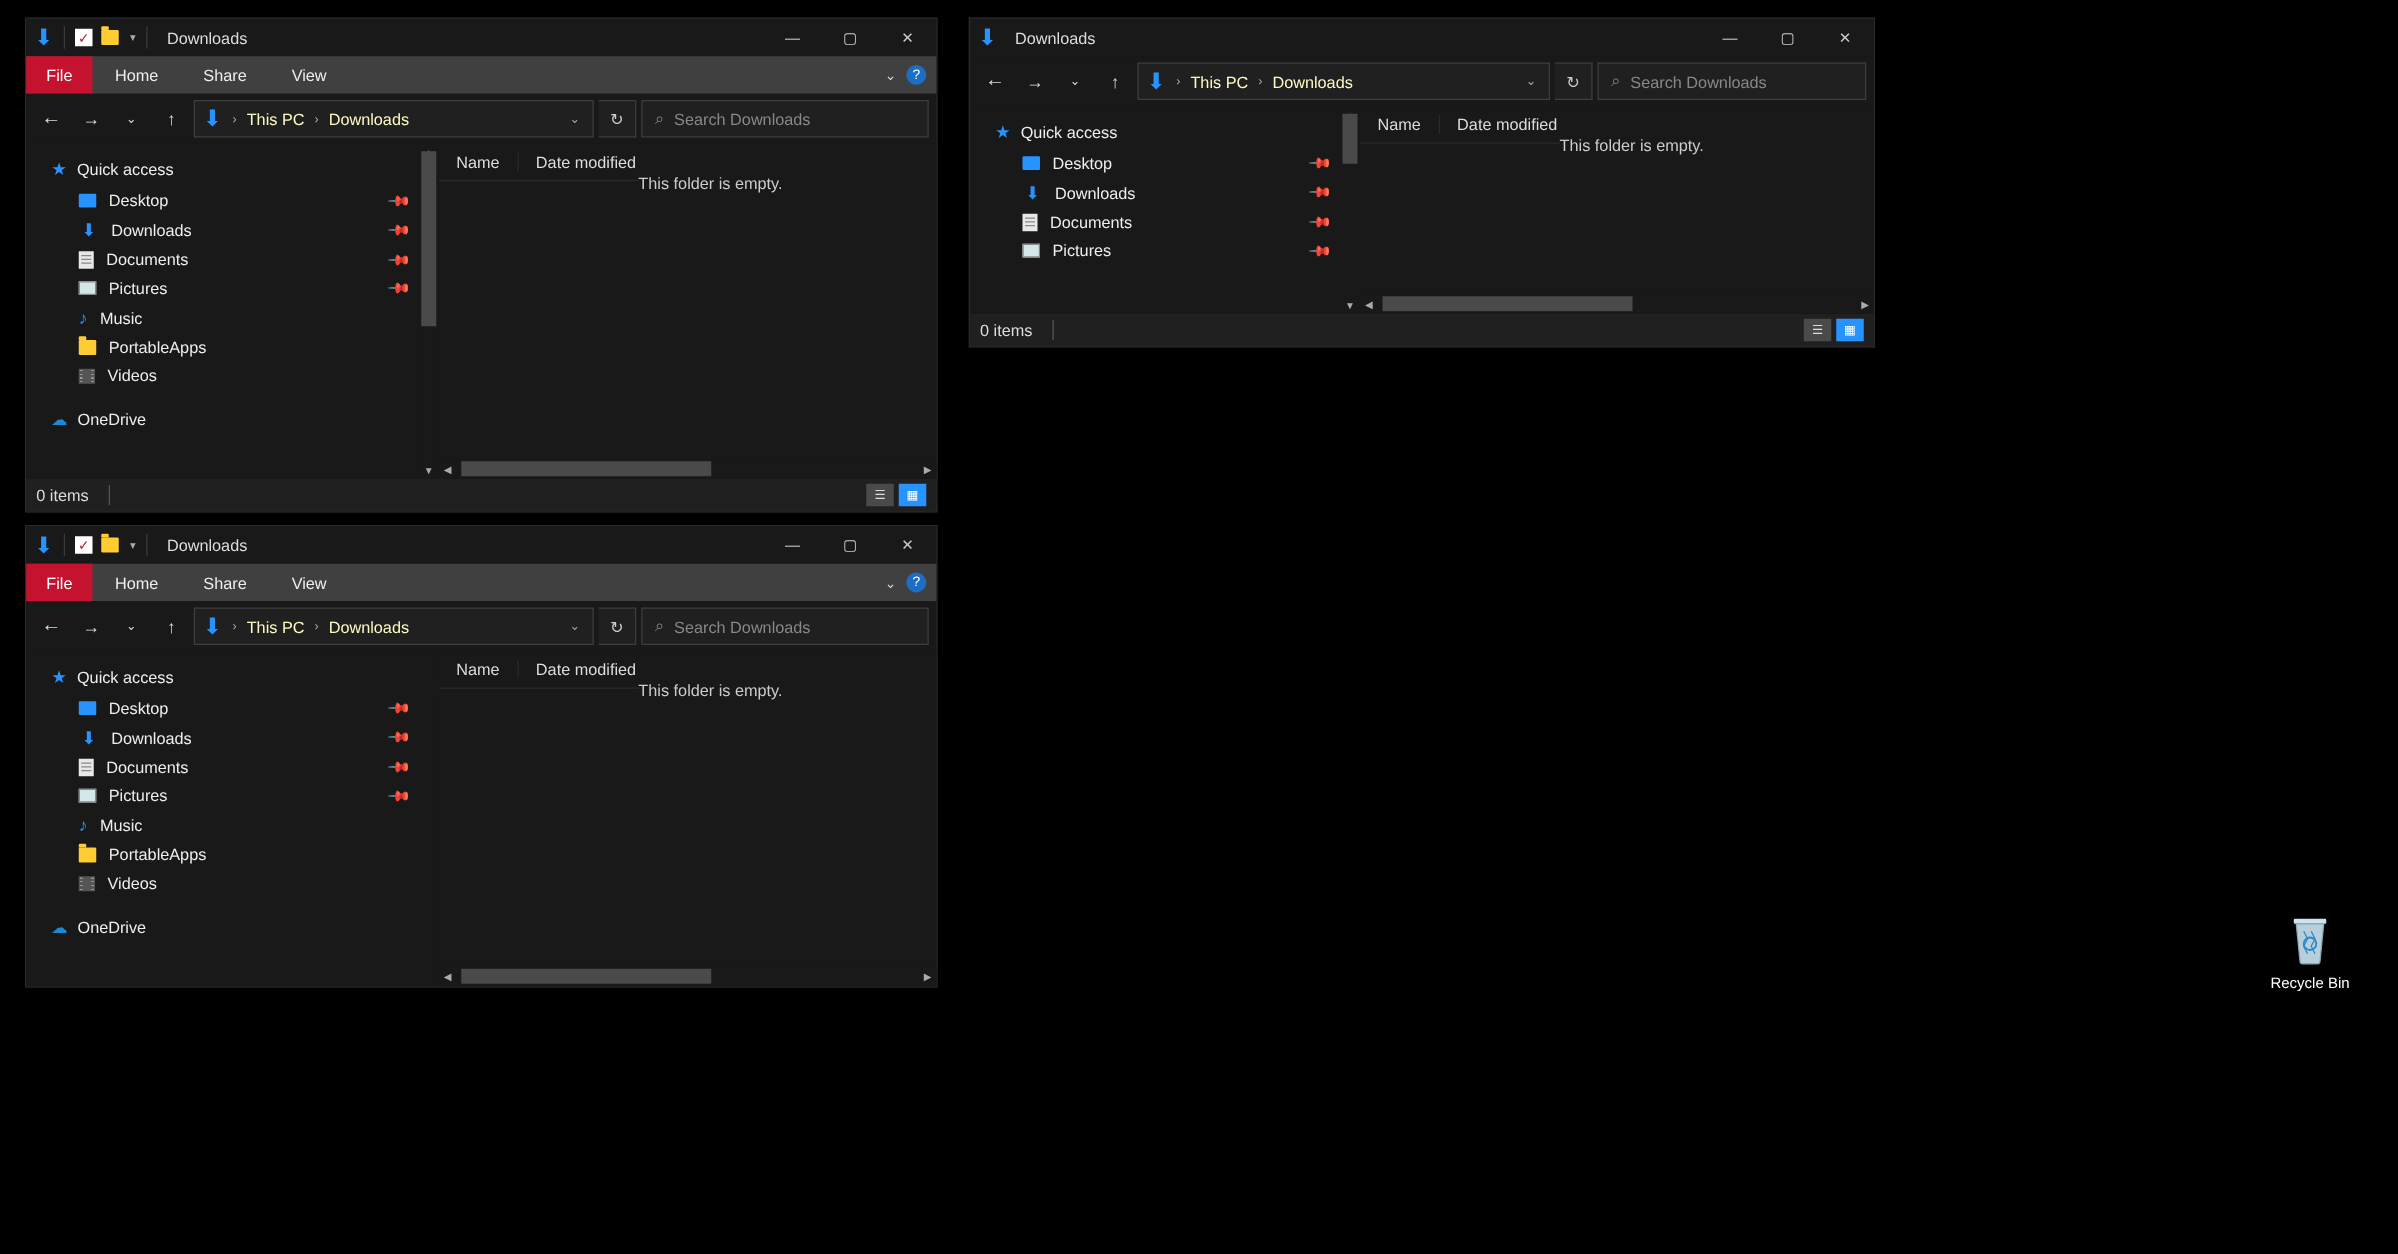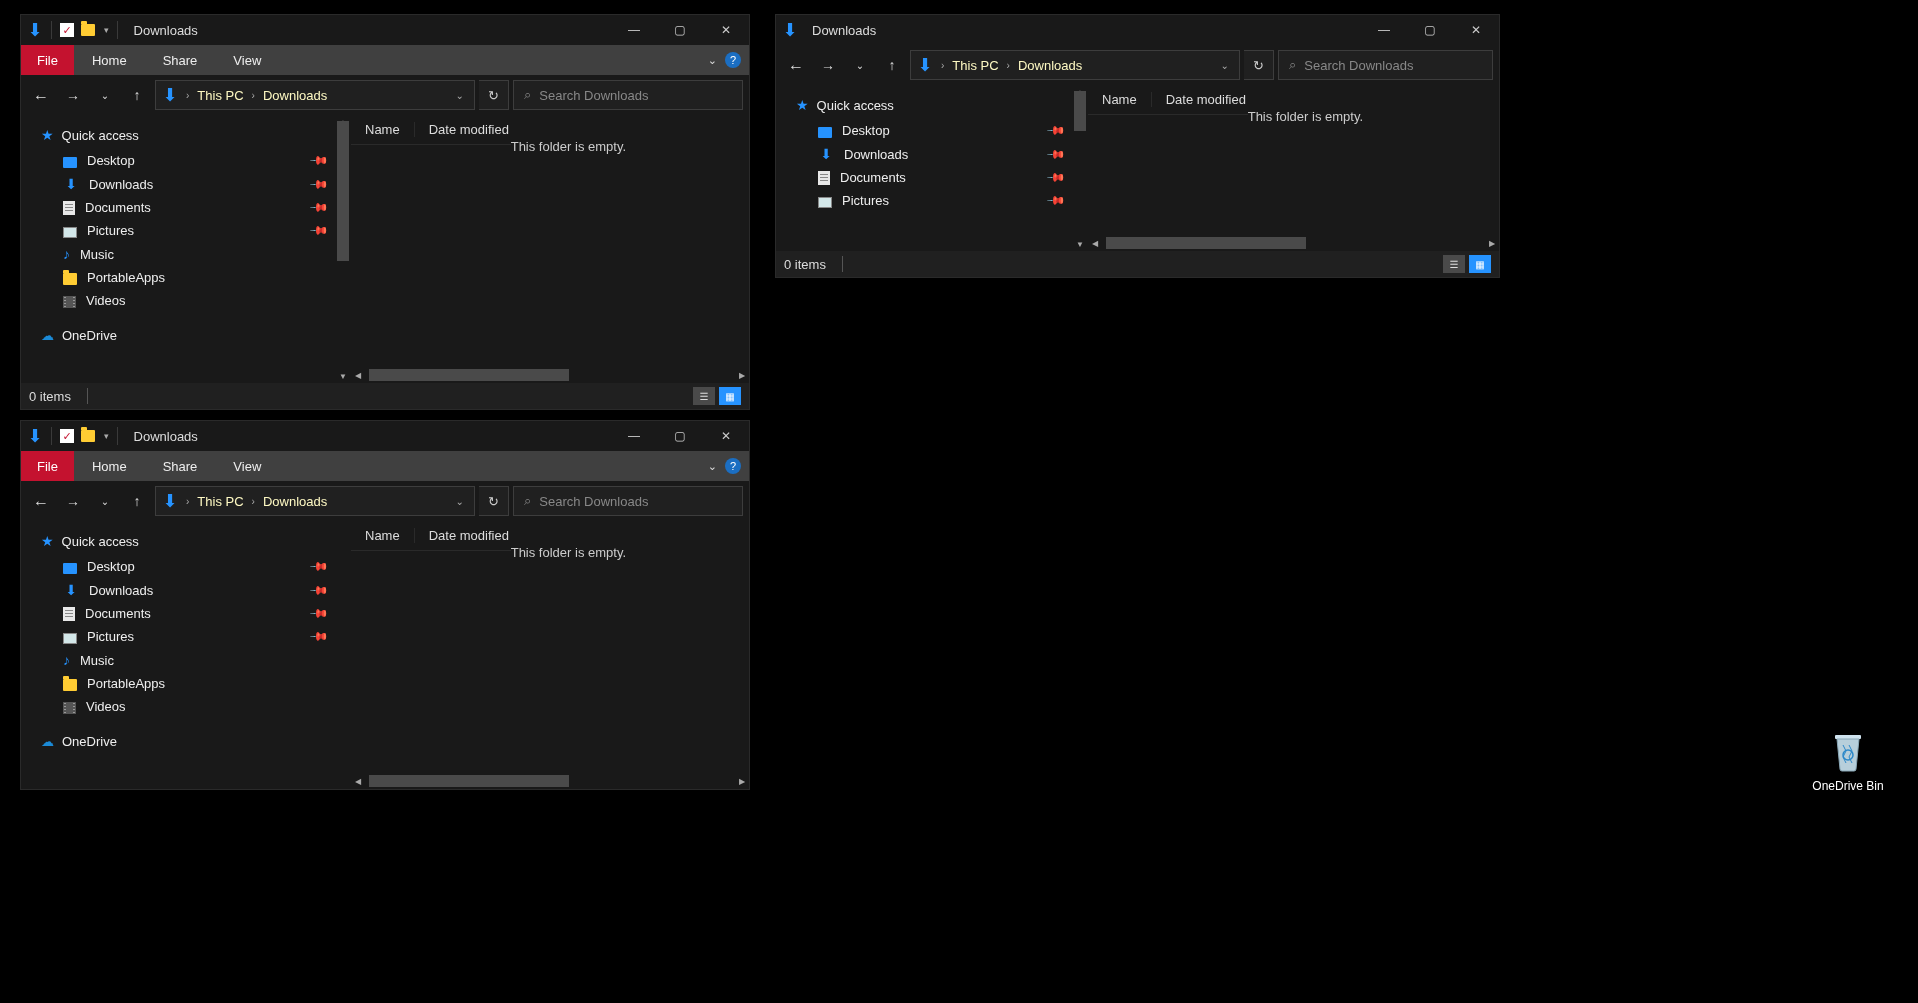--- a/index.html
+++ b/index.html
@@ -55,21 +55,21 @@
   .addressbox .crumb { color:#fef9c3; }
   .addressbox .sep { color:#aaa; font-size:10px; padding:0 2px;}
   .addressbox .addr-dd { margin-left:auto; color:#aaa; font-size:10px; padding:0 4px;}
   .refreshbtn { width:30px;height:30px;display:flex;align-items:center;justify-content:center;color:#ccc;border:1px solid #3d3d3d; background:#202020; border-left:none;}
   .searchbox { width:230px; height:30px; background:#202020; border:1px solid #3d3d3d; display:flex; align-items:center; gap:8px; padding:0 10px; color:#888;}
   
   .body { flex:1; display:flex; background:#191919; position:relative; overflow:hidden;}
   .navpane { width:330px; background:#191919; position:relative; padding:8px 0 8px 20px;}
   .navpane.small{width:312px;}
   .navpane .group-label{ display:flex;align-items:center;gap:8px;padding:4px 0 6px 0;color:#eee;}
-  .navpane .entry{ display:flex;align-items:flex-end;gap:10px;padding:4px 0 4px 22px;color:#eee; position:relative;}
+  .navpane .entry{ display:flex;align-items:center;gap:10px;padding:4px 0 4px 22px;color:#eee; position:relative;}
   .navpane .entry .pin{ position:absolute; right:24px; color:#999; font-size:12px; transform:rotate(45deg);}
   .navpane .vscroll{position:absolute; right:0; top:0; bottom:0; width:16px; background:#191919;}
   .navpane .vscroll .thumb{position:absolute; left:2px; right:2px; top:6px; height:140px; background:#4a4a4a;}
   .navpane .vscroll .arrow{position:absolute;left:0;right:0;height:14px;display:flex;align-items:center;justify-content:center;color:#aaa;font-size:8px;}
   .navpane .vscroll .arrow.top{top:0;}
   .navpane .vscroll .arrow.bot{bottom:0;}
   
   .star{color:#2693ff;font-size:14px;}
   .blue-sq{width:14px;height:11px;background:#2693ff;border-radius:1px;display:inline-block;}
   .doc-ico{width:12px;height:14px;background:#e8e8e8;display:inline-block;position:relative;}
@@ -426,14 +426,14 @@
 <div class="desktop-icon">
   <div class="bin">
     <svg viewBox="0 0 42 44">
       <rect x="8" y="6" width="26" height="4" rx="1" fill="#cfe3ef"></rect>
       <path d="M10 10 L32 10 L29 40 Q29 42 27 42 L15 42 Q13 42 13 40 Z" fill="#b7cfdb" stroke="#8aa8b7" stroke-width="1"></path>
       <path d="M16 16 l3 6 l-3 6 l3 6" stroke="#2b88c9" stroke-width="1" fill="none"></path>
       <path d="M22 16 l3 6 l-3 6 l3 6" stroke="#2b88c9" stroke-width="1" fill="none"></path>
       <circle cx="21" cy="26" r="5" fill="none" stroke="#2b88c9" stroke-width="1.5"></circle>
     </svg>
   </div>
-  <div class="label">OneDrive Bin</div>
+  <div class="label">Recycle Bin</div>
 </div>
 
 </body></html>

